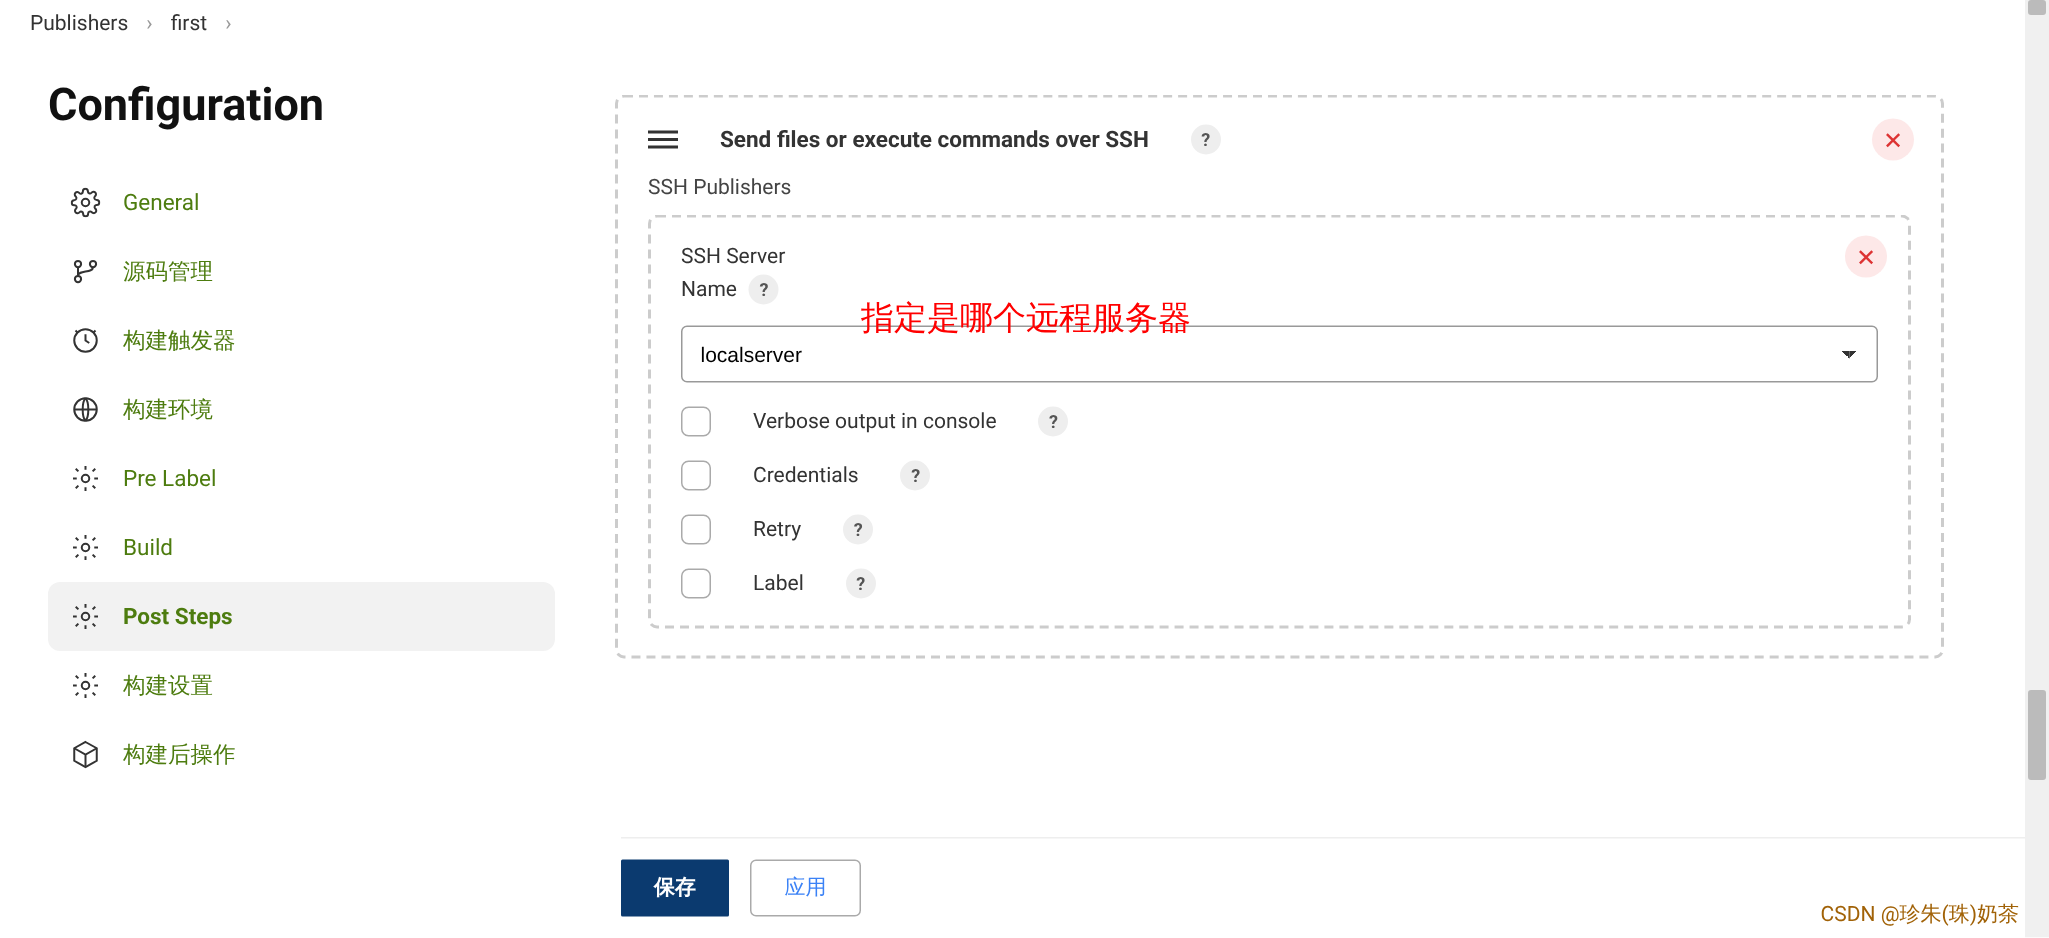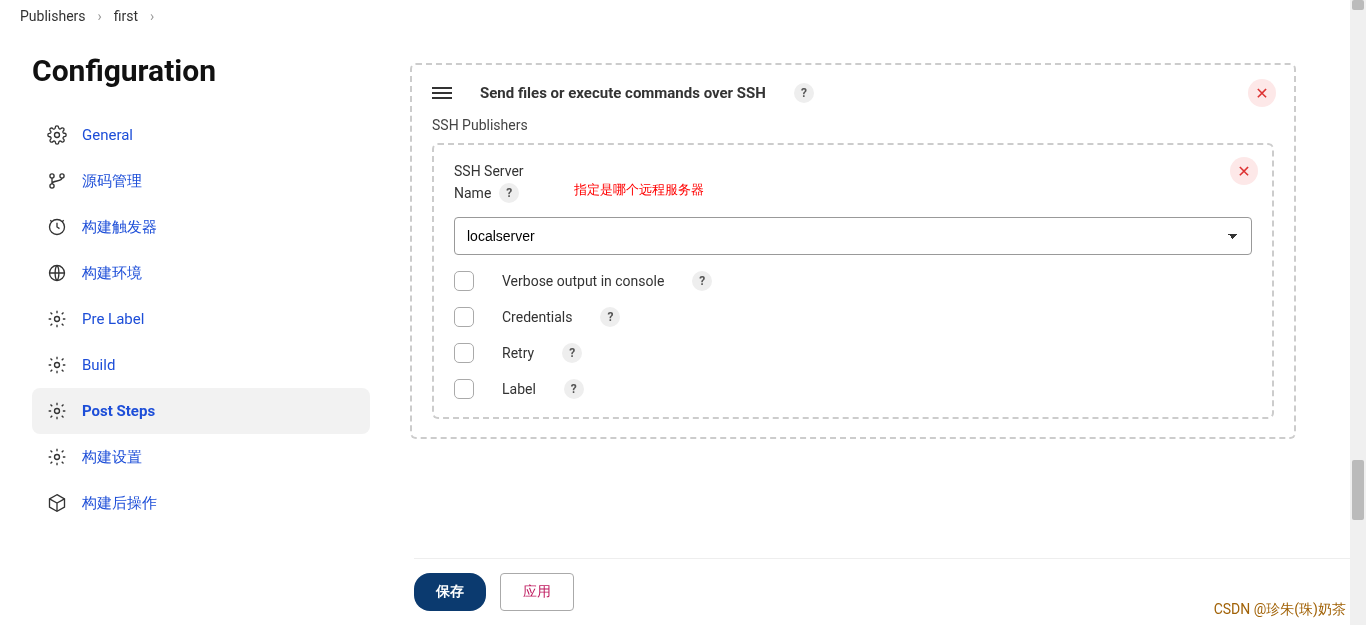--- a/index.html
+++ b/index.html
@@ -3,42 +3,42 @@
   <meta charset="utf-8">
   <style>
     * { box-sizing: border-box; margin: 0; padding: 0; }
     body { font-family: -apple-system, BlinkMacSystemFont, "Segoe UI", Roboto, sans-serif; background: #fff; color: #333; width: 1366px; height: 625px; overflow: hidden; position: relative; }
     .breadcrumb { padding: 8px 20px; display: flex; align-items: center; gap: 12px; font-size: 14px; color: #333; border-bottom: 1px solid transparent; }
     .breadcrumb-item { color: #333; cursor: pointer; }
     .breadcrumb-sep { color: #999; }
     .main { display: flex; }
     .sidebar { width: 390px; padding: 20px 20px 20px 32px; }
     .page-title { font-size: 30px; font-weight: 700; margin-bottom: 24px; color: #111; }
-    .nav-item { display: flex; align-items: center; gap: 14px; padding: 12px 14px; border-radius: 8px; cursor: pointer; font-size: 15px; color: #1d4ed8; }
+    .nav-item { display: flex; align-items: center; gap: 14px; padding: 12px 14px; border-radius: 8px; cursor: pointer; font-size: 15px; color: #4d7c0f; }
     .nav-item.active { background: #f2f2f2; font-weight: 700; }
     .nav-icon { width: 22px; height: 22px; display: flex; align-items: center; justify-content: center; }
     .content { flex: 1; padding: 0 70px 0 20px; }
     .panel { border: 2px dashed #ccc; border-radius: 6px; padding: 18px 20px; margin-top: 30px; background: #fff; position: relative; }
     .panel-header { display: flex; align-items: center; gap: 28px; margin-bottom: 14px; }
     .panel-title { font-weight: 700; font-size: 15px; }
     .hamburger { width: 20px; display: flex; flex-direction: column; gap: 3px; cursor: pointer; }
     .hamburger div { height: 2px; background: #333; }
     .help-icon { width: 20px; height: 20px; border-radius: 50%; background: #eee; display: inline-flex; align-items: center; justify-content: center; font-size: 12px; font-weight: 700; color: #555; cursor: pointer; }
     .close-btn { width: 28px; height: 28px; border-radius: 50%; background: #fde8e8; color: #d33; display: flex; align-items: center; justify-content: center; cursor: pointer; font-size: 16px; position: absolute; }
     .section-label { font-size: 14px; color: #444; margin-bottom: 10px; }
     .inner-panel { border: 2px dashed #ccc; border-radius: 6px; padding: 18px 20px; position: relative; }
     .field-label { font-size: 14px; margin-bottom: 6px; display: flex; align-items: center; gap: 8px; flex-wrap: wrap; }
-    .annotation { color: #ff0000; font-size: 13px; position: absolute; }
+    .annotation { color: #ff0000; font-size: 22px; position: absolute; margin-top: 16px; }
     .select-box { width: 100%; padding: 10px 12px; border: 1px solid #999; border-radius: 4px; font-size: 14px; background: #fff; margin-top: 8px; appearance: none; background-image: linear-gradient(45deg, transparent 50%, #333 50%), linear-gradient(135deg, #333 50%, transparent 50%); background-position: calc(100% - 18px) 16px, calc(100% - 13px) 16px; background-size: 5px 5px, 5px 5px; background-repeat: no-repeat; }
     .checkbox-row { display: flex; align-items: center; gap: 28px; margin-top: 16px; }
     .checkbox-box { width: 20px; height: 20px; border: 1.5px solid #aaa; border-radius: 5px; cursor: pointer; }
     .checkbox-label { font-size: 14px; color: #333; }
     .footer { position: absolute; bottom: 0; left: 414px; right: 0; padding: 14px 0; display: flex; gap: 14px; background: #fff; border-top: 1px solid #eee; }
-    .btn-primary { background: #0b3a6f; color: #fff; border: none; padding: 9px 22px; border-radius: 16px; font-size: 14px; font-weight: 700; cursor: pointer; }
-    .btn-secondary { background: #fff; color: #be185d; border: 1px solid #aaa; padding: 9px 22px; border-radius: 4px; font-size: 14px; cursor: pointer; }
+    .btn-primary { background: #0b3a6f; color: #fff; border: none; padding: 9px 22px; border-radius: 1px; font-size: 14px; font-weight: 700; cursor: pointer; }
+    .btn-secondary { background: #fff; color: #3b82f6; border: 1px solid #aaa; padding: 9px 22px; border-radius: 4px; font-size: 14px; cursor: pointer; }
     .watermark { position: absolute; bottom: 6px; right: 20px; color: #a16207; font-size: 14px; }
     .scrollbar-outer { position: absolute; right: 0; top: 0; width: 16px; height: 100%; background: #f0f0f0; }
     .scrollbar-thumb { position: absolute; right: 2px; width: 12px; background: #bbb; border-radius: 2px; }
     svg { stroke: #333; fill: none; stroke-width: 1.6; }
     .transfers-label { font-size: 14px; margin-top: 22px; }
   </style>
 </head>
 <body>
 
 <div class="breadcrumb">

